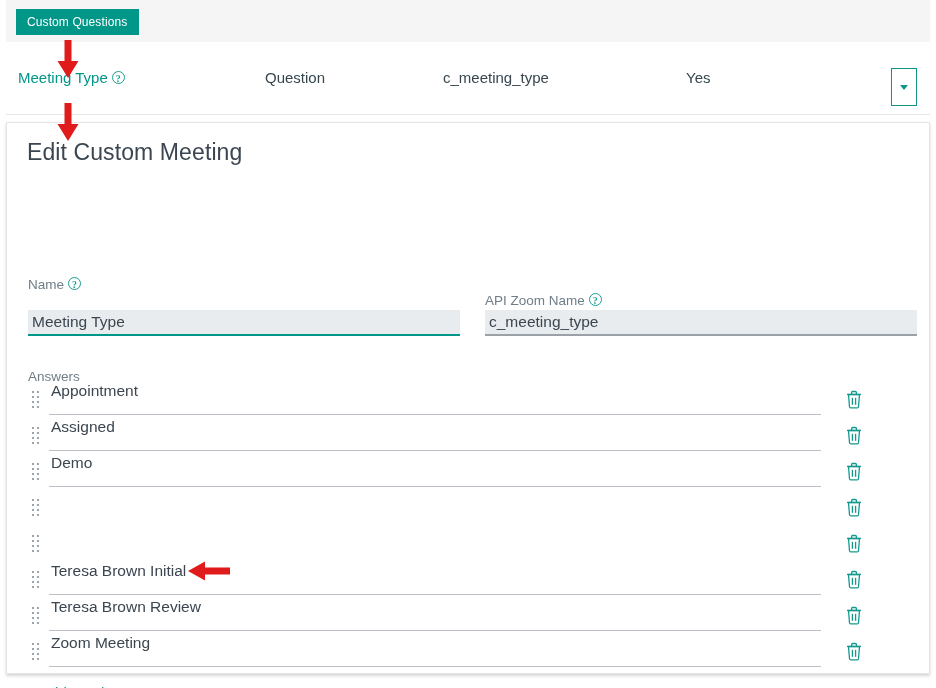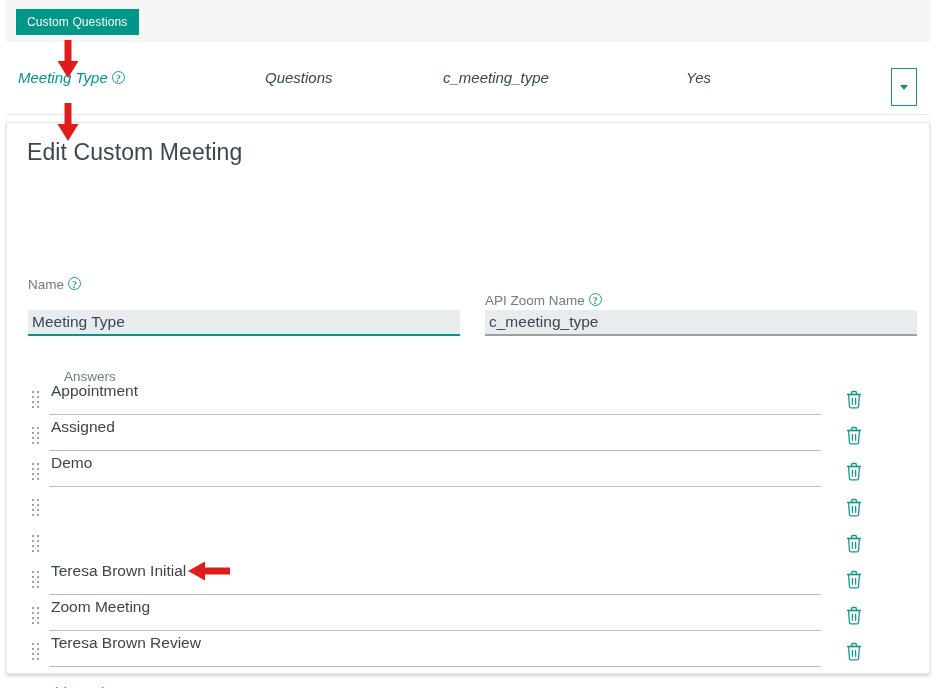--- a/index.html
+++ b/index.html
@@ -54,21 +54,20 @@
     box-sizing: border-box;
   }
   .q-cell {
     position: absolute;
     top: 0;
     height: 72px;
     line-height: 72px;
     font-size: 15px;
     color: #37474f;
     white-space: nowrap;
-    font-style: italic;
   }
   #q-name-cell {
     left: 12px;
     color: #009688;
     cursor: pointer;
   }
   #q-type-cell  { left: 259px; }
   #q-api-cell   { left: 437px; }
   #q-required-cell { left: 680px; }
 
@@ -171,21 +170,20 @@
     width: 432px;
     border-bottom: 2px solid #9aa2a8;
   }
 
   #answers-label {
     position: absolute;
     left: 21px;
     top: 246px;
     font-size: 13.5px;
     color: #6f7d86;
-    margin-left: 36px;
   }
 
   
   #answers-list {
     position: absolute;
     left: 21px;
     top: 262px;
     width: 880px;
   }
   .answer-row {
@@ -273,21 +271,21 @@
 <body>
 
 <div id="tab-strip">
   <div id="tab-custom-questions">Custom Questions</div>
 </div>
 
 <div id="questions-table">
   <div class="q-cell" id="q-name-cell">
     <span>Meeting Type</span><span class="help-icon">?</span>
   </div>
-  <div class="q-cell" id="q-type-cell">Questions</div>
+  <div class="q-cell" id="q-type-cell">Question</div>
   <div class="q-cell" id="q-api-cell">c_meeting_type</div>
   <div class="q-cell" id="q-required-cell">Yes</div>
 </div>
 
 <div id="row-menu-button">
   <span class="caret"></span>
 </div>
 
 <div id="edit-card">
 
@@ -440,43 +438,43 @@
         <span class="drag-handle">
           <i></i>
           <i></i>
           <i></i>
           <i></i>
           <i></i>
           <i></i>
           <i></i>
           <i></i>
         </span>
+        <input type="text" class="answer-input" value="Teresa Brown Review" style="">
+        <svg class="delete-answer" viewBox="0 0 22 22">
+          <g fill="none" stroke="#15998f" stroke-width="1.3">
+            <path d="M5.5 6.5 h11 l-1 12.2 a1.3 1.3 0 0 1 -1.3 1.2 h-6.4 a1.3 1.3 0 0 1 -1.3 -1.2 Z"></path>
+            <path d="M4 6.5 h14"></path>
+            <path d="M8.6 6.5 v-2 a1 1 0 0 1 1 -1 h2.8 a1 1 0 0 1 1 1 v2"></path>
+            <path d="M9.4 9.8 v7"></path>
+            <path d="M12.6 9.8 v7"></path>
+          </g>
+        </svg>
+      </div>
+      <div class="answer-row">
+        <span class="drag-handle">
+          <i></i>
+          <i></i>
+          <i></i>
+          <i></i>
+          <i></i>
+          <i></i>
+          <i></i>
+          <i></i>
+        </span>
         <input type="text" class="answer-input" value="Zoom Meeting" style="">
-        <svg class="delete-answer" viewBox="0 0 22 22">
-          <g fill="none" stroke="#15998f" stroke-width="1.3">
-            <path d="M5.5 6.5 h11 l-1 12.2 a1.3 1.3 0 0 1 -1.3 1.2 h-6.4 a1.3 1.3 0 0 1 -1.3 -1.2 Z"></path>
-            <path d="M4 6.5 h14"></path>
-            <path d="M8.6 6.5 v-2 a1 1 0 0 1 1 -1 h2.8 a1 1 0 0 1 1 1 v2"></path>
-            <path d="M9.4 9.8 v7"></path>
-            <path d="M12.6 9.8 v7"></path>
-          </g>
-        </svg>
-      </div>
-      <div class="answer-row">
-        <span class="drag-handle">
-          <i></i>
-          <i></i>
-          <i></i>
-          <i></i>
-          <i></i>
-          <i></i>
-          <i></i>
-          <i></i>
-        </span>
-        <input type="text" class="answer-input" value="Teresa Brown Review" style="">
         <svg class="delete-answer" viewBox="0 0 22 22">
           <g fill="none" stroke="#15998f" stroke-width="1.3">
             <path d="M5.5 6.5 h11 l-1 12.2 a1.3 1.3 0 0 1 -1.3 1.2 h-6.4 a1.3 1.3 0 0 1 -1.3 -1.2 Z"></path>
             <path d="M4 6.5 h14"></path>
             <path d="M8.6 6.5 v-2 a1 1 0 0 1 1 -1 h2.8 a1 1 0 0 1 1 1 v2"></path>
             <path d="M9.4 9.8 v7"></path>
             <path d="M12.6 9.8 v7"></path>
           </g>
         </svg>
       </div>

